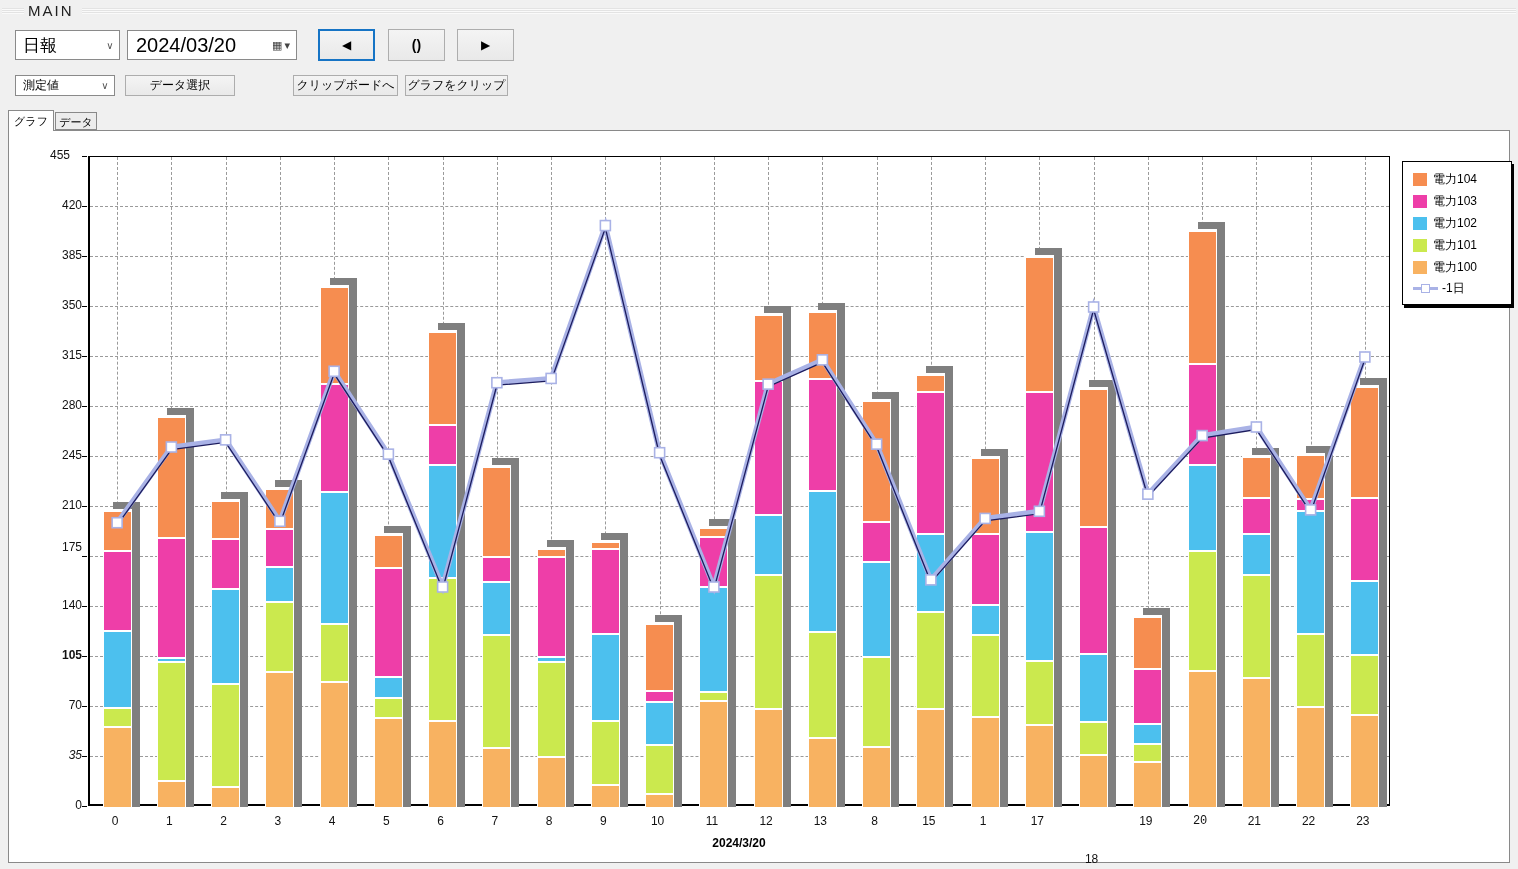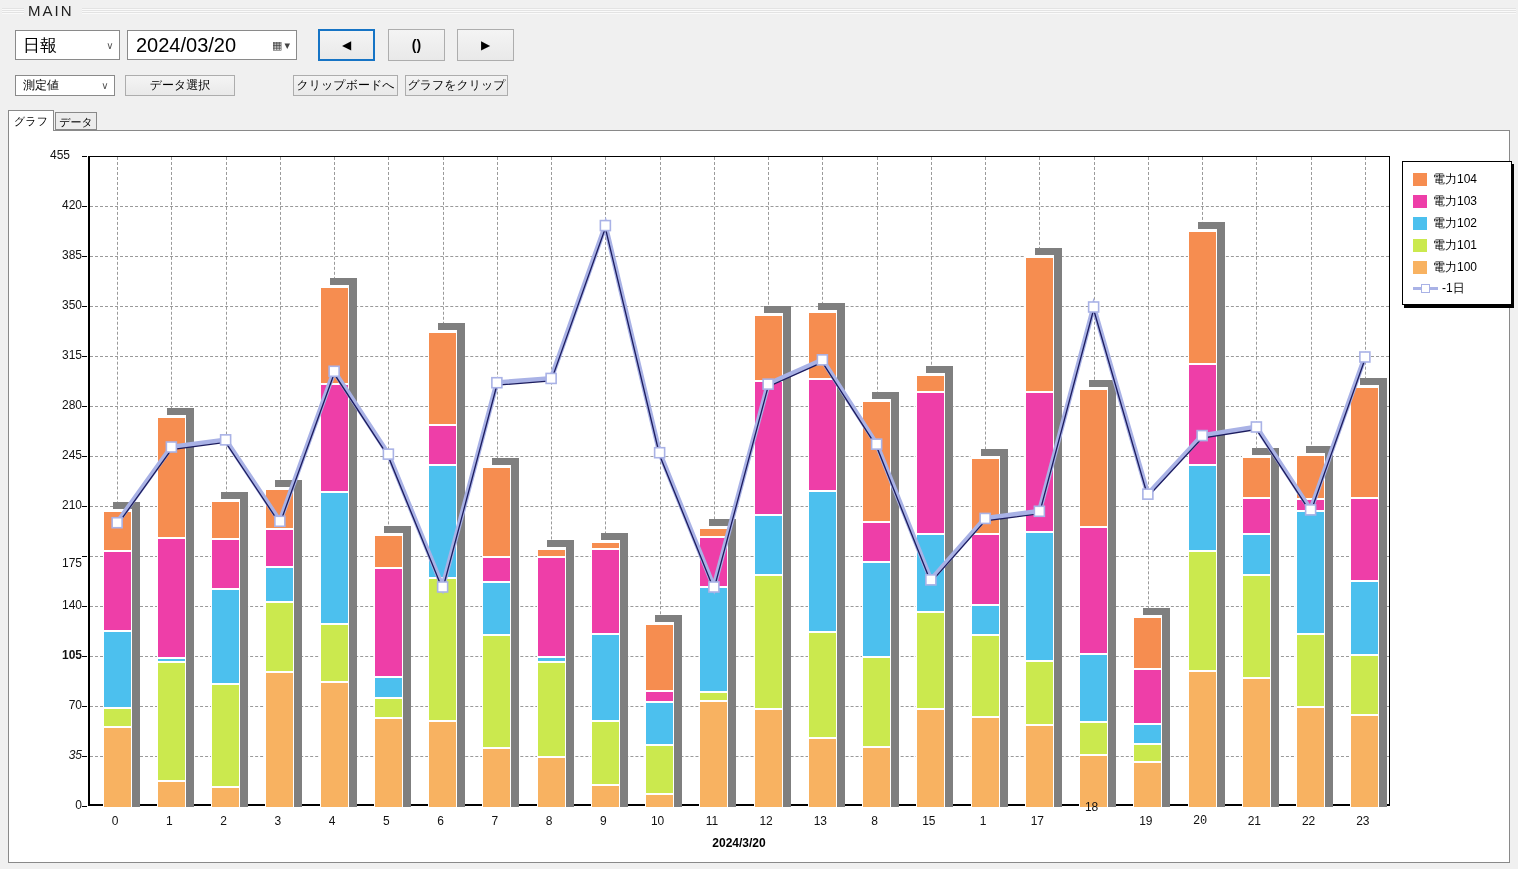--- a/index.html
+++ b/index.html
@@ -357,21 +357,21 @@
       <div class="ytick-label" style="left: 38px; top: 798px;">0</div>
       <div class="ytick-mark" style="left: 82px; top: 806px;"></div>
       <div class="ytick-label" style="left: 38px; top: 748px; font-style: italic;">35</div>
       <div class="ytick-mark" style="left: 82px; top: 756px;"></div>
       <div class="ytick-label" style="left: 38px; top: 698px;">70</div>
       <div class="ytick-mark" style="left: 82px; top: 706px;"></div>
       <div class="ytick-label" style="left: 38px; top: 648px; font-weight: bold;">105</div>
       <div class="ytick-mark" style="left: 82px; top: 656px;"></div>
       <div class="ytick-label" style="left: 38px; top: 598px;">140</div>
       <div class="ytick-mark" style="left: 82px; top: 606px;"></div>
-      <div class="ytick-label" style="left: 38px; top: 556px;">175</div>
+      <div class="ytick-label" style="left: 38px; top: 540px;">175</div>
       <div class="ytick-mark" style="left: 82px; top: 556px;"></div>
       <div class="ytick-label" style="left: 38px; top: 498px;">210</div>
       <div class="ytick-mark" style="left: 82px; top: 506px;"></div>
       <div class="ytick-label" style="left: 38px; top: 448px;">245</div>
       <div class="ytick-mark" style="left: 82px; top: 456px;"></div>
       <div class="ytick-label" style="left: 38px; top: 398px;">280</div>
       <div class="ytick-mark" style="left: 82px; top: 406px;"></div>
       <div class="ytick-label" style="left: 38px; top: 348px;">315</div>
       <div class="ytick-mark" style="left: 82px; top: 356px;"></div>
       <div class="ytick-label" style="left: 38px; top: 298px;">350</div>
@@ -395,21 +395,21 @@
       <div class="xtick-label" style="left: 532.125px; top: 814px;">8</div>
       <div class="xtick-label" style="left: 586.375px; top: 814px;">9</div>
       <div class="xtick-label" style="left: 640.625px; top: 814px;">10</div>
       <div class="xtick-label" style="left: 694.875px; top: 814px;">11</div>
       <div class="xtick-label" style="left: 749.125px; top: 814px;">12</div>
       <div class="xtick-label" style="left: 803.375px; top: 814px;">13</div>
       <div class="xtick-label" style="left: 857.625px; top: 814px;">8</div>
       <div class="xtick-label" style="left: 911.875px; top: 814px;">15</div>
       <div class="xtick-label" style="left: 966.125px; top: 814px;">1</div>
       <div class="xtick-label" style="left: 1020.38px; top: 814px;">17</div>
-      <div class="xtick-label" style="left: 1074.62px; top: 800px; text-align: center;">18</div>
+      <div class="xtick-label" style="left: 1074.62px; top: 852px; text-align: center;">18</div>
       <div class="xtick-label" style="left: 1128.88px; top: 814px;">19</div>
       <div class="xtick-label" style="left: 1183.12px; top: 814px; font-family: Liberation Mono, monospace;">20</div>
       <div class="xtick-label" style="left: 1237.38px; top: 814px;">21</div>
       <div class="xtick-label" style="left: 1291.62px; top: 814px;">22</div>
       <div class="xtick-label" style="left: 1345.88px; top: 814px;">23</div>
     </div>
   <div id="x-axis-title" style="left: 679px; top: 836px;">2024/3/20</div>
   <div id="legend">
       <div class="leg-item">
         <div class="leg-swatch" style="background: rgb(246, 141, 80);"></div>

